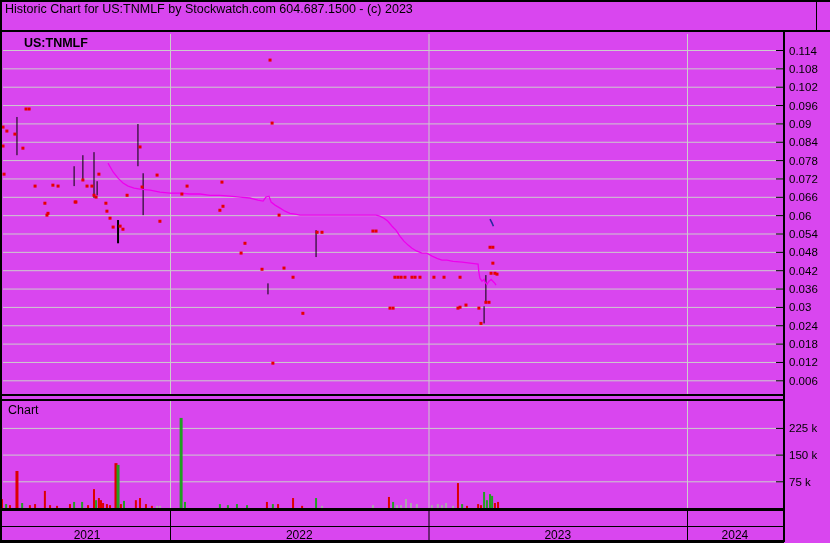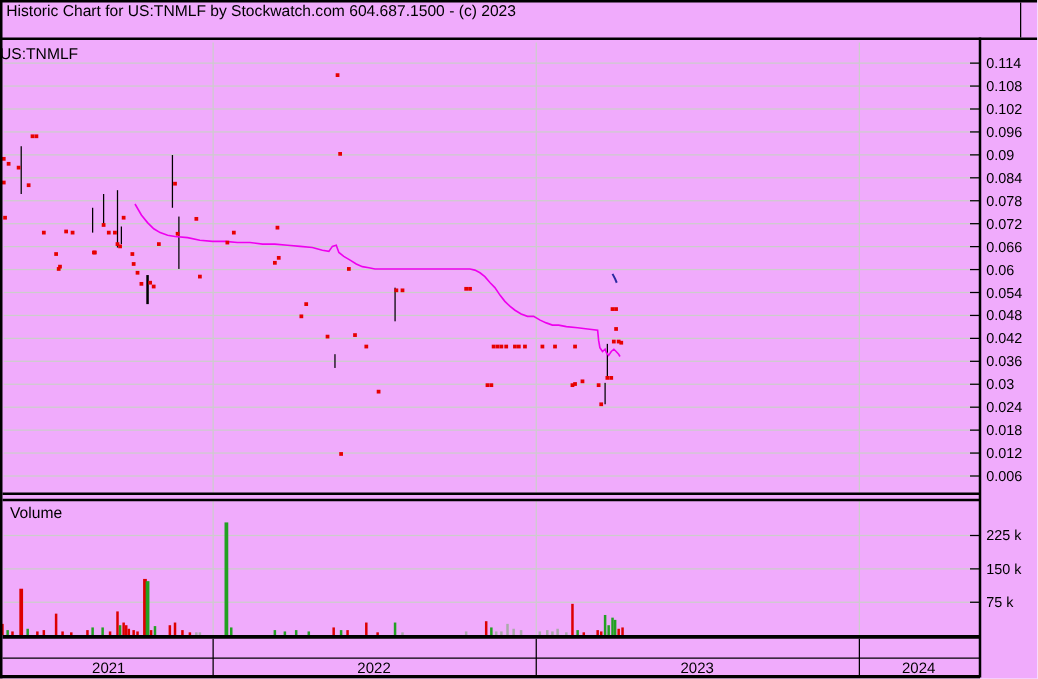--- a/index.html
+++ b/index.html
@@ -1,33 +1,33 @@
 <!DOCTYPE html>
 <html><head>
 <meta charset="utf-8">
 <style>
   html,body{margin:0;padding:0;background:#ffffff;}
-  #stage{position:relative;width:830px;height:543px;background:#f0abfc;overflow:hidden;
+  #stage{position:relative;width:830px;height:543px;background:#d946ef;overflow:hidden;
          font-family:"Liberation Sans",sans-serif;}
   .hdr{position:absolute;left:5px;white-space:pre;font-size:12.5px;color:#000;line-height:14px;}
   #hdr1{top:2px;}
   #hdr2{top:16px;}
   .pane-title{position:absolute;font-size:12.5px;color:#000;}
-  #price-title{left:0;top:36px;}
+  #price-title{left:24px;top:36px;font-weight:bold;}
   #vol-title{left:8px;top:403px;}
   svg{position:absolute;left:0;top:0;}
   text{font-family:"Liberation Sans",sans-serif;}
 </style>
 </head>
 <body>
 
 <div id="stage">
   <div class="hdr" id="hdr1">Historic Chart for US:TNMLF by Stockwatch.com 604.687.1500 - (c) 2023</div>
   <div class="pane-title" id="price-title">US:TNMLF</div>
-  <div class="pane-title" id="vol-title">Volume</div>
+  <div class="pane-title" id="vol-title">Chart</div>
   <svg id="chart" width="830" height="543">
       <g>
         <rect x="3" y="50" width="780" height="1" fill="#cccccc"></rect>
         <rect x="3" y="68.35000000000002" width="780" height="1" fill="#cccccc"></rect>
         <rect x="3" y="86.70000000000005" width="780" height="1" fill="#cccccc"></rect>
         <rect x="3" y="105.05000000000001" width="780" height="1" fill="#cccccc"></rect>
         <rect x="3" y="123.40000000000002" width="780" height="1" fill="#cccccc"></rect>
         <rect x="3" y="141.75" width="780" height="1" fill="#cccccc"></rect>
         <rect x="3" y="160.10000000000002" width="780" height="1" fill="#cccccc"></rect>
         <rect x="3" y="178.45000000000005" width="780" height="1" fill="#cccccc"></rect>

